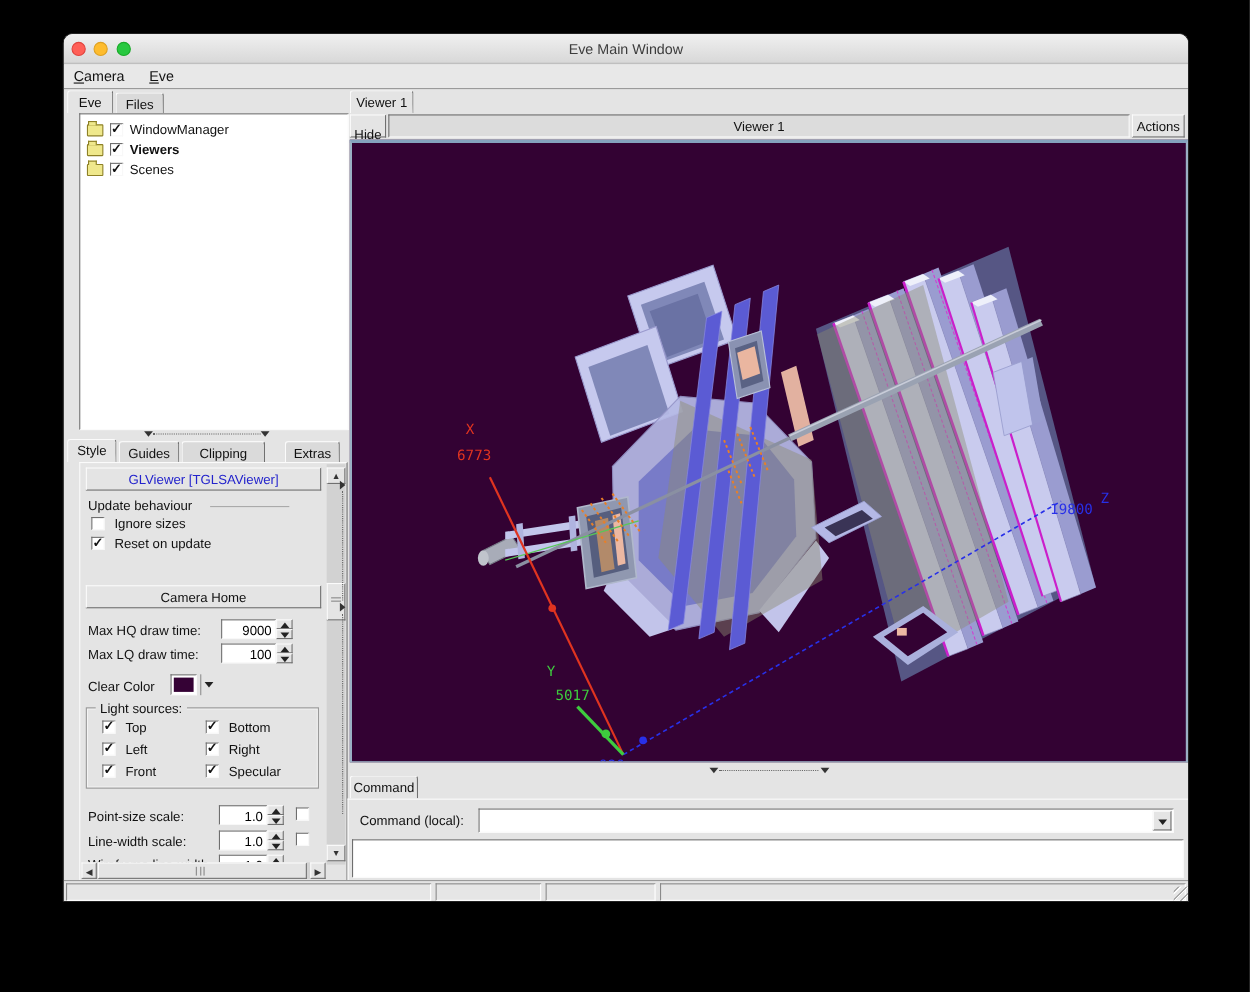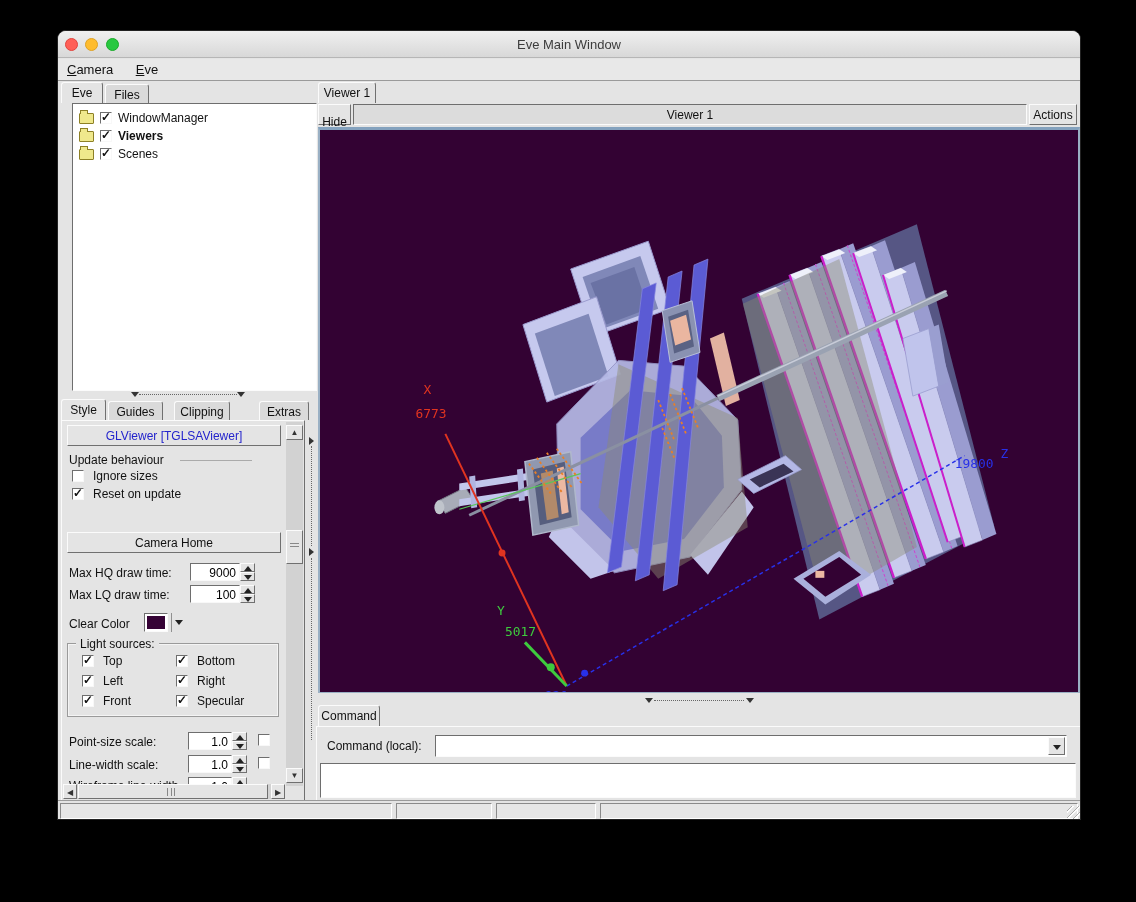--- a/index.html
+++ b/index.html
@@ -105,24 +105,24 @@
   </div>
 
   <div style="position:absolute; left:3px; top:360px; width:242px; height:7px;">
     <div class="chev-down" style="position:absolute; left:70px; top:1px;"></div>
     <div class="dotline-h" style="position:absolute; left:78px; right:66px; top:3px;"></div>
     <div class="chev-down" style="position:absolute; right:58px; top:1px;"></div>
   </div>
 
   <div class="tab" style="left:3px; top:368px; width:45px;">Style</div>
   <div class="tab inactive" style="left:50px; top:368px; width:55px;">Guides</div>
-  <div class="tab inactive" style="left:116px; top:368px; width:56px;">Clipping</div>
+  <div class="tab inactive" style="left:107px; top:368px; width:76px;">Clipping</div>
   <div class="tab inactive" style="left:169px; top:368px; width:50px;margin-left:32px;">Extras</div>
 
-  <div class="raised" style="position:absolute; left:3px; top:389px; width:244px; height:381px;padding-left:44px;">
+  <div class="raised" style="position:absolute; left:14px; top:389px; width:244px; height:381px;padding-left:44px;">
     <div style="position:absolute; left:0; top:0; width:224px; height:365px; overflow:hidden;">
 
       <div class="raised btn" style="position:absolute; left:5px; top:4px; width:214px; height:21px; padding-top:3px; color:#2323cc;">GLViewer [TGLSAViewer]</div>
 
       <span class="lbl" style="left:7px; top:32px;">Update behaviour</span>
       <div class="dotline-h" style="position:absolute; left:118px; top:39px; width:72px; border-top:1px solid #aaa;"></div>
 
       <span class="checkbox" style="left:10px; top:49px;"></span>
       <span class="lbl" style="left:31px; top:48px;">Ignore sizes</span>
       <span class="checkbox checked" style="left:10px; top:67px;"></span>

